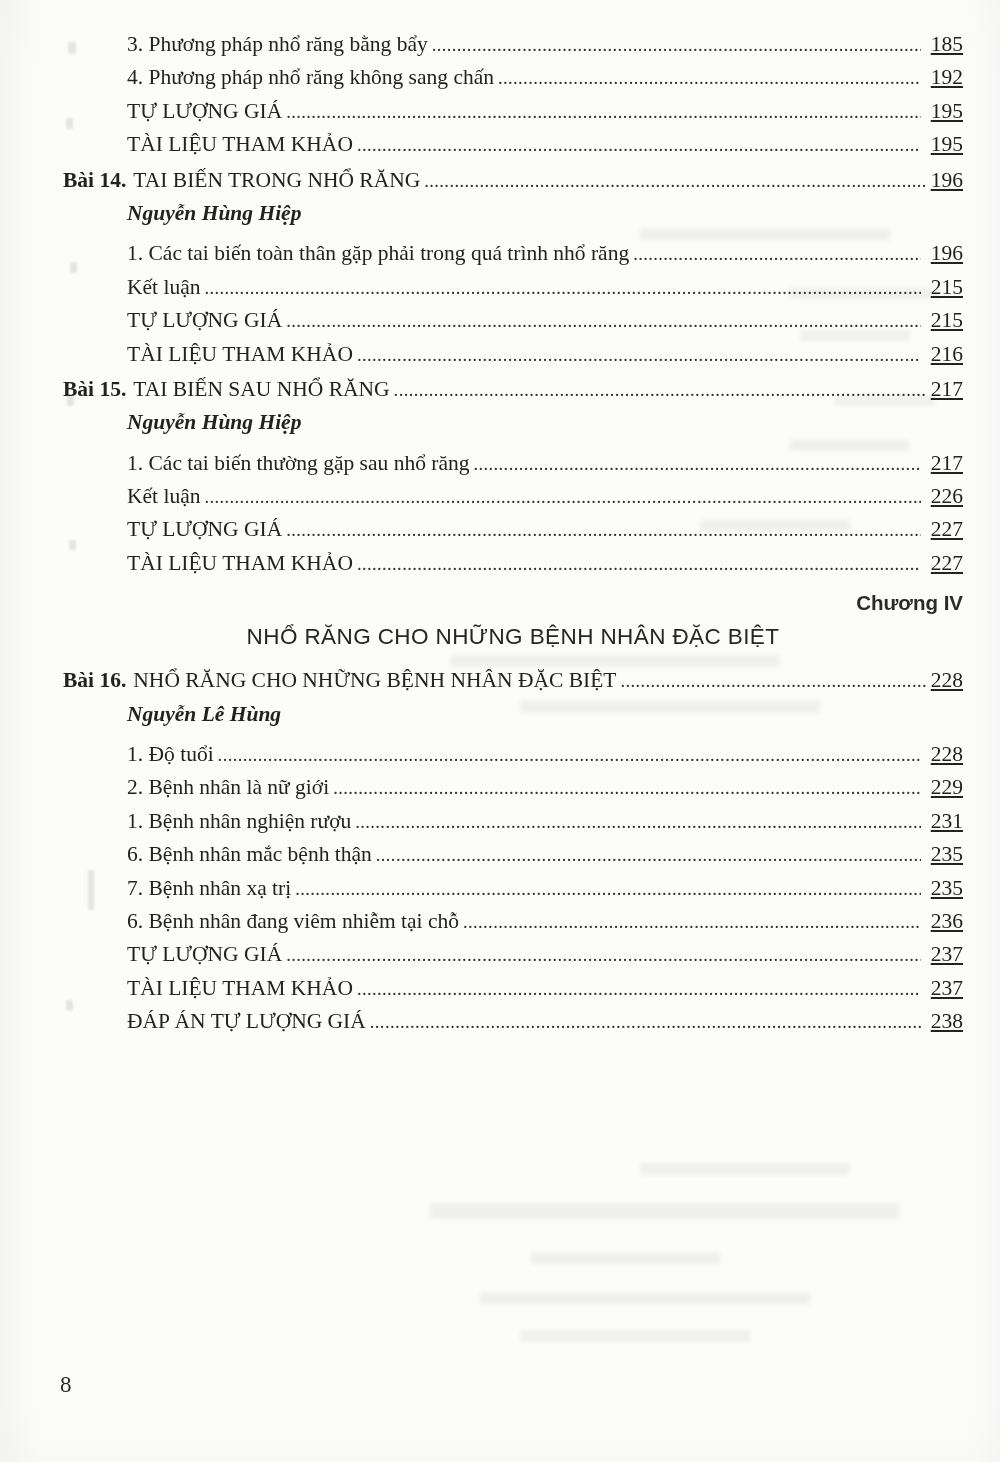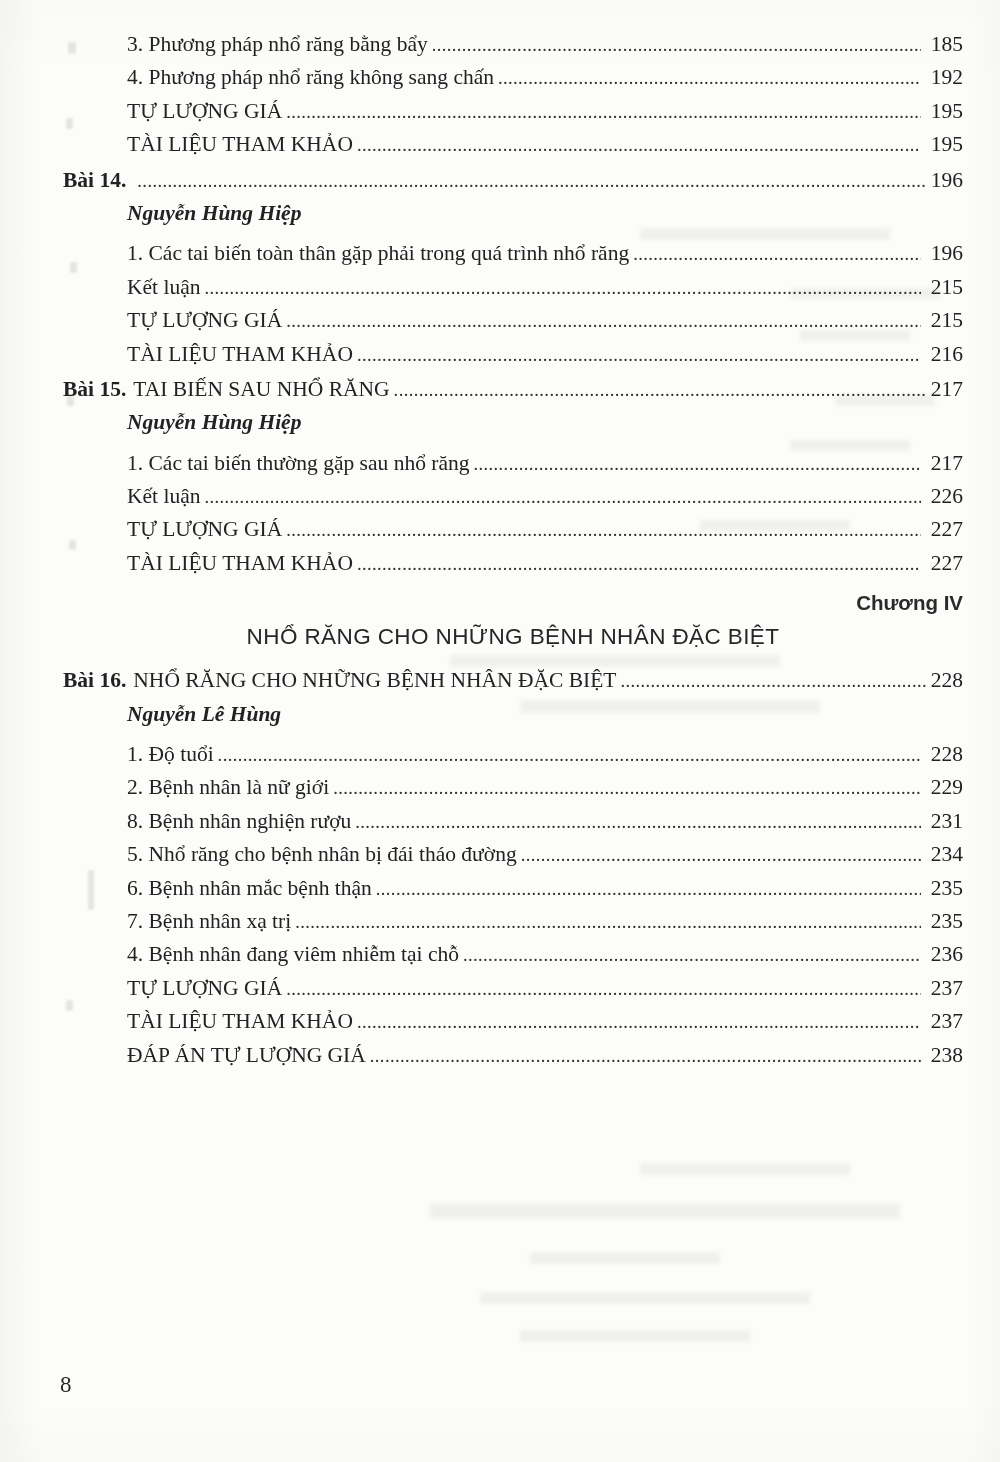--- a/index.html
+++ b/index.html
@@ -61,20 +61,21 @@
     font-size: 18.5px;
     letter-spacing: 0.4px;
   }
   .dots::after {
     content: "......................................................................................................................................................................................................................................................................................";
   }
   .pagenum {
     flex: 0 0 auto;
     min-width: 36px;
     text-align: right;
+    text-decoration: underline;
   }
   .row.sub .pagenum { padding-left: 6px; }
   .row.lesson .pagenum { padding-left: 0; }
 
   .chapter-block {
     margin-top: 6px;
     margin-bottom: 10px;
     text-align: center;
     font-family: "Liberation Sans", sans-serif;
   }
@@ -163,20 +164,21 @@
       <span class="dots"></span>
       <span class="pagenum">195</span>
     </div>
     <div class="row sub">
       <span class="label">TÀI LIỆU THAM KHẢO</span>
       <span class="dots"></span>
       <span class="pagenum">195</span>
     </div>
     <div class="row lesson">
       <span class="prefix">Bài 14.</span>
+      <span class="label">TAI BIẾN TRONG NHỔ RĂNG</span>
       <span class="dots"></span>
       <span class="pagenum">196</span>
     </div>
     <div class="row author">
       <span class="label">Nguyễn Hùng Hiệp</span>
     </div>
     <div class="row sub">
       <span class="label">1. Các tai biến toàn thân gặp phải trong quá trình nhổ răng</span>
       <span class="dots"></span>
       <span class="pagenum">196</span>
@@ -242,41 +244,36 @@
       <span class="label">1. Độ tuổi</span>
       <span class="dots"></span>
       <span class="pagenum">228</span>
     </div>
     <div class="row sub">
       <span class="label">2. Bệnh nhân là nữ giới</span>
       <span class="dots"></span>
       <span class="pagenum">229</span>
     </div>
     <div class="row sub">
-      <span class="label">8. Bệnh nhân nghiện rượu</span>
+      <span class="label">1. Bệnh nhân nghiện rượu</span>
       <span class="dots"></span>
       <span class="pagenum">231</span>
     </div>
     <div class="row sub">
-      <span class="label">5. Nhổ răng cho bệnh nhân bị đái tháo đường</span>
-      <span class="dots"></span>
-      <span class="pagenum">234</span>
-    </div>
-    <div class="row sub">
       <span class="label">6. Bệnh nhân mắc bệnh thận</span>
       <span class="dots"></span>
       <span class="pagenum">235</span>
     </div>
     <div class="row sub">
       <span class="label">7. Bệnh nhân xạ trị</span>
       <span class="dots"></span>
       <span class="pagenum">235</span>
     </div>
     <div class="row sub">
-      <span class="label">4. Bệnh nhân đang viêm nhiễm tại chỗ</span>
+      <span class="label">6. Bệnh nhân đang viêm nhiễm tại chỗ</span>
       <span class="dots"></span>
       <span class="pagenum">236</span>
     </div>
     <div class="row sub">
       <span class="label">TỰ LƯỢNG GIÁ</span>
       <span class="dots"></span>
       <span class="pagenum">237</span>
     </div>
     <div class="row sub">
       <span class="label">TÀI LIỆU THAM KHẢO</span>

